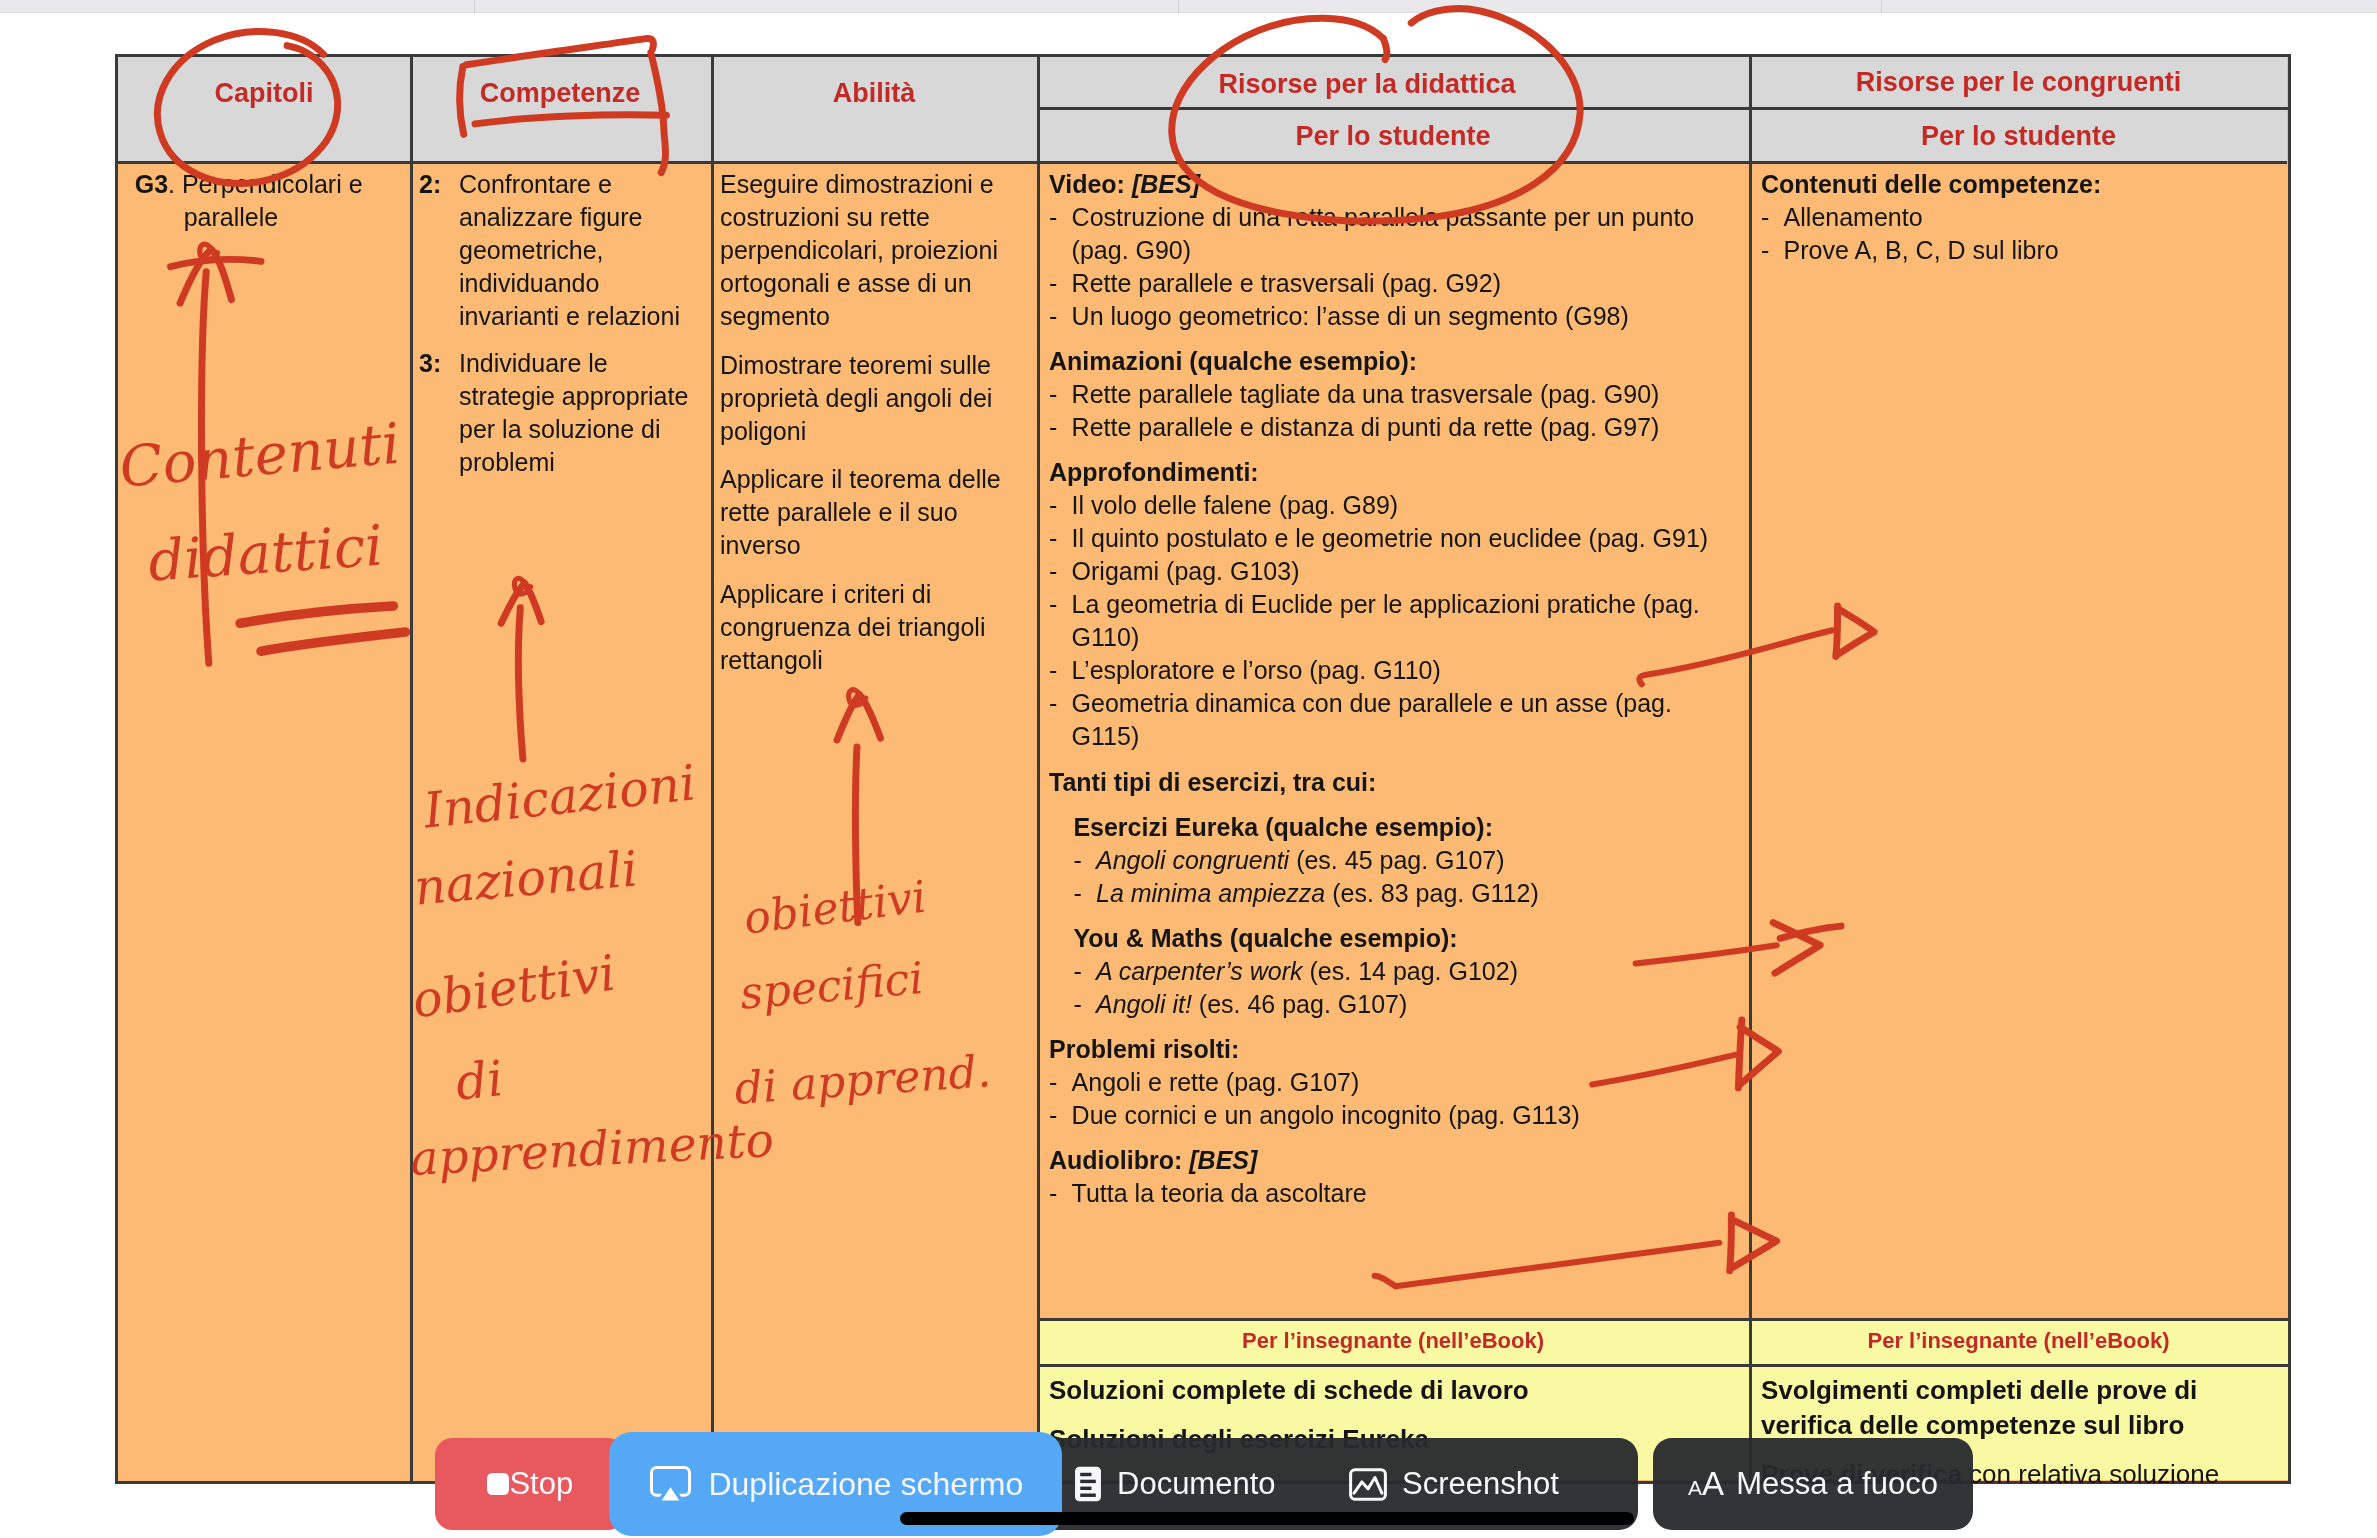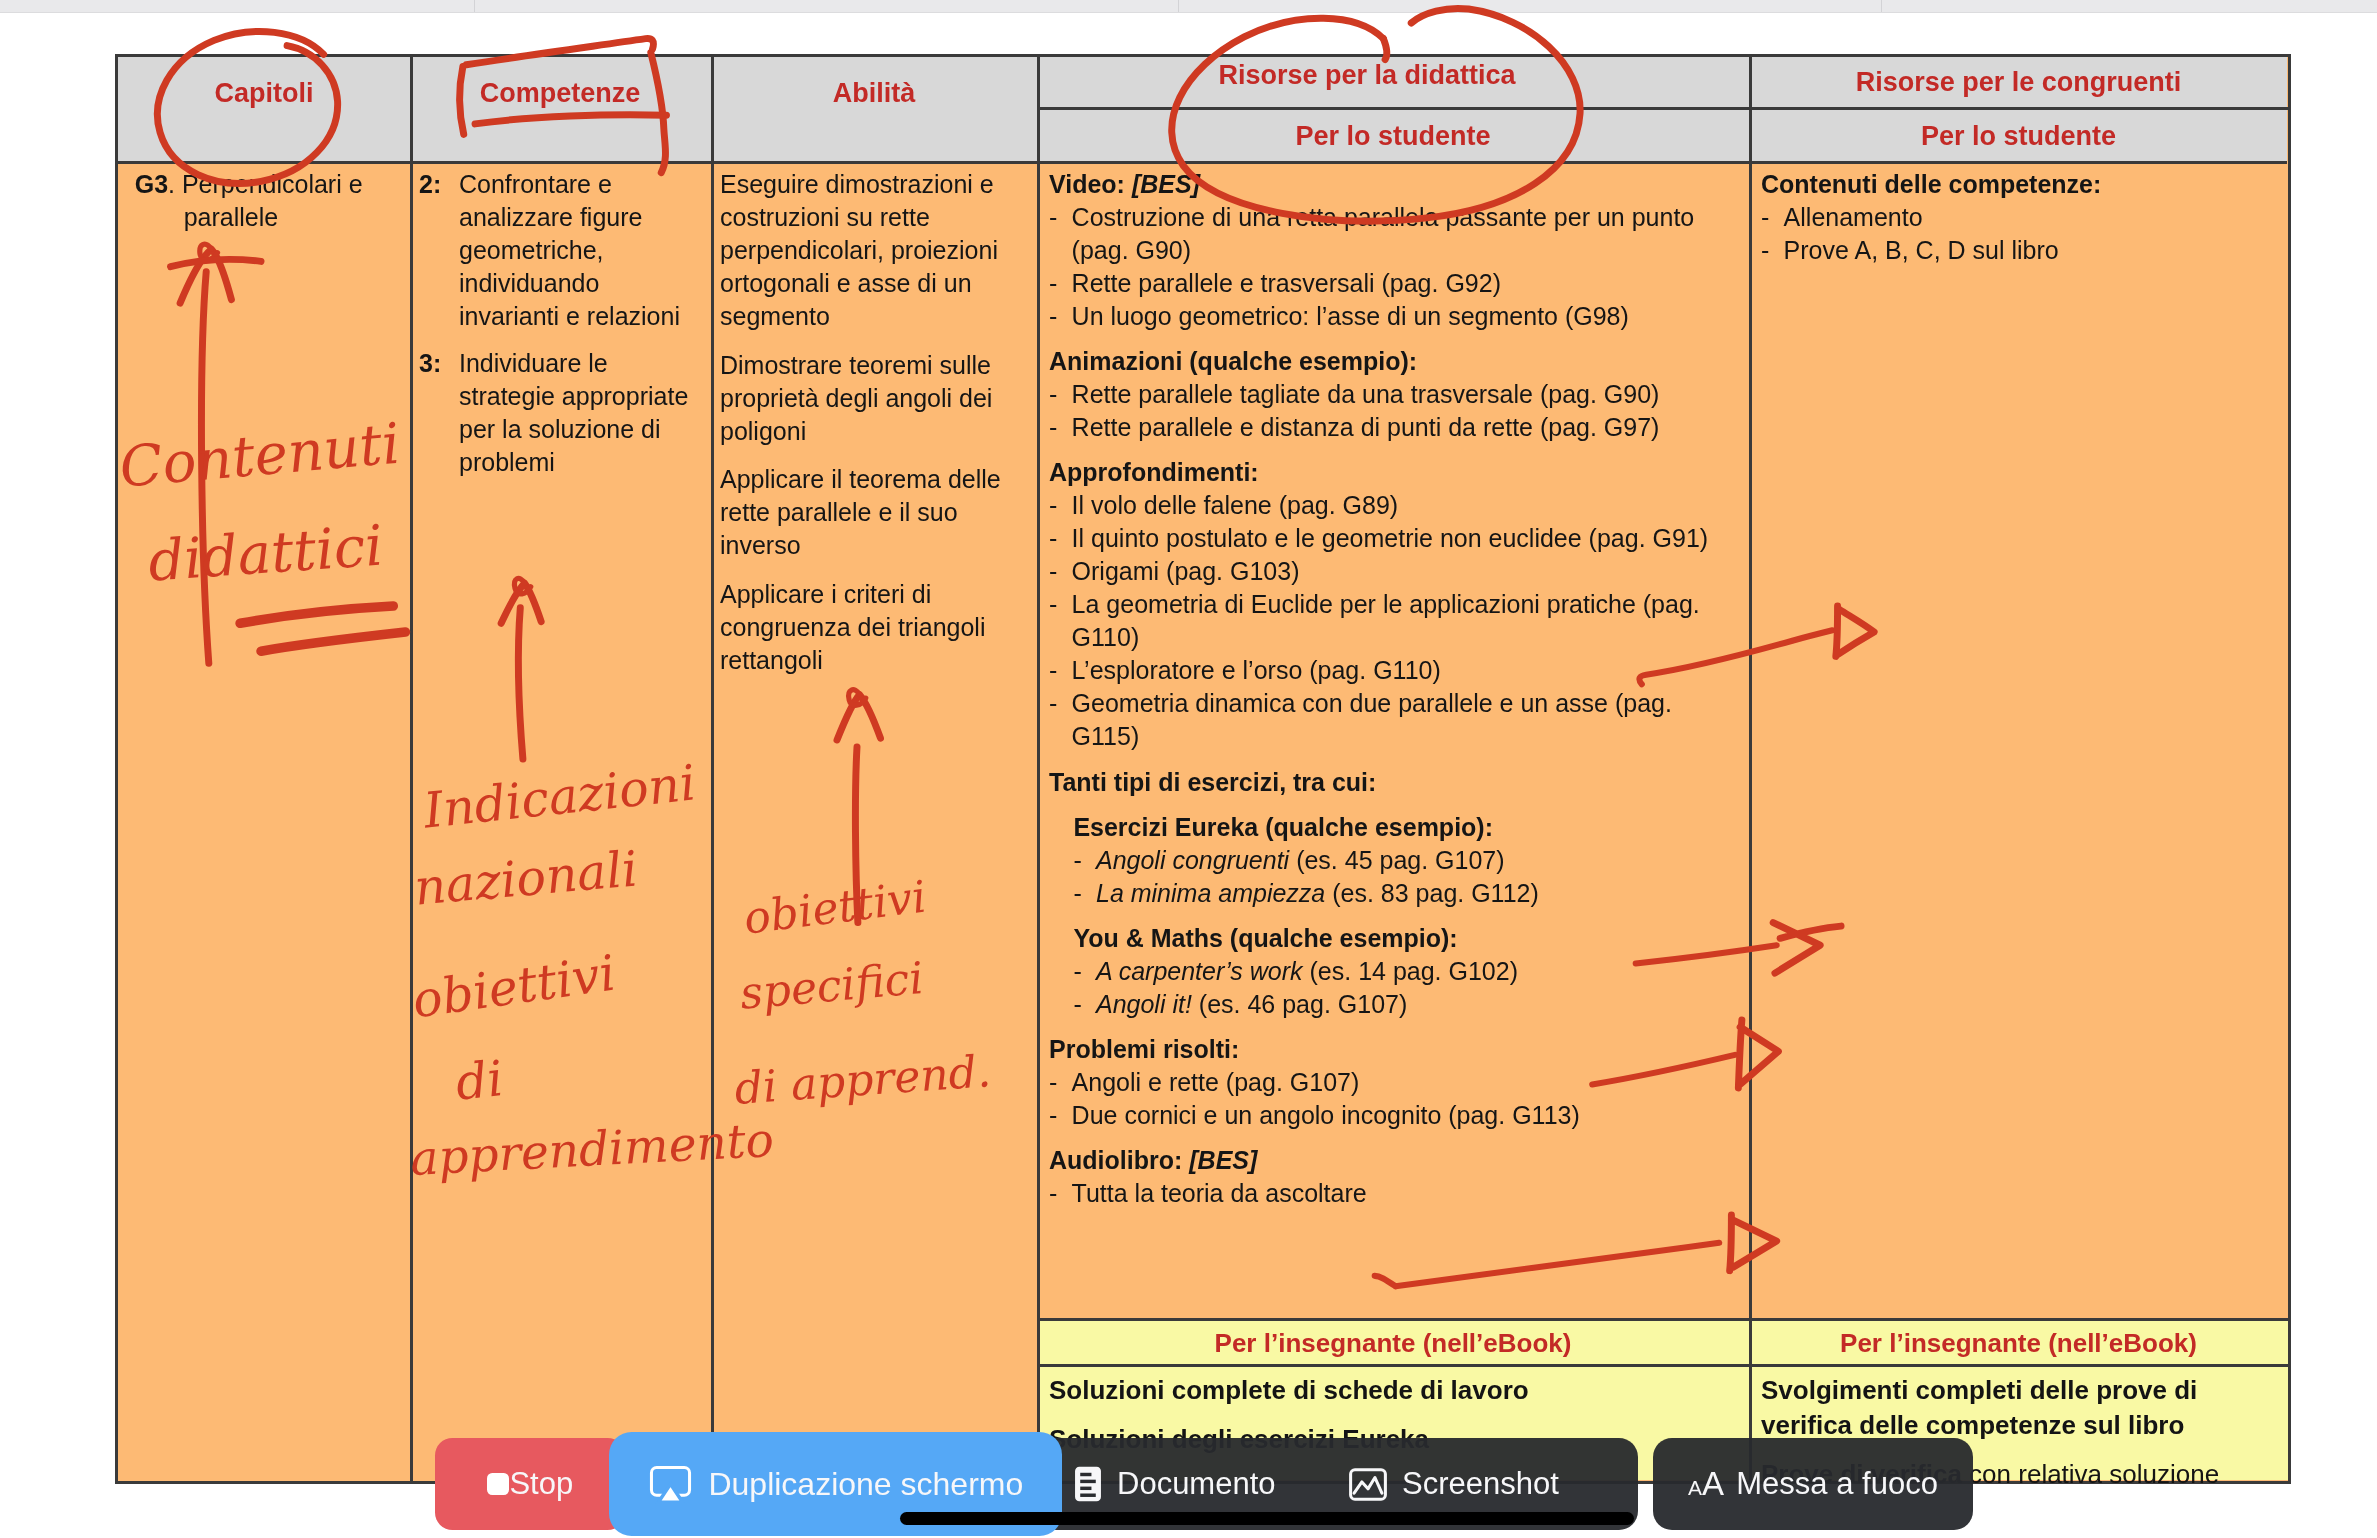--- a/index.html
+++ b/index.html
@@ -39,21 +39,21 @@
   .sec-em{font-style:italic;}
   .li{display:flex;}
   .li .dash{width:22.6px;flex:none;}
   .li .t{flex:1;}
   .sub{margin-left:24.4px;}
   .em-lead{font-style:italic;}
   
   #verifiche{left:1643px;top:111px;width:522px;}
   .ver-title{font-weight:bold;}
   
-  .y-hdr{position:absolute;color:#c32a26;font-weight:bold;font-size:26px;text-align:center;top:1271px;}
+  .y-hdr{position:absolute;color:#c32a26;font-weight:bold;font-size:22px;text-align:center;top:1271px;}
   .y-body{position:absolute;top:1316px;font-size:26px;font-weight:bold;color:#141414;line-height:35px;}
   .yline{margin-bottom:14px;}
   .y-rest{font-weight:normal;}
 
   
   #pen, .hw{pointer-events:none;}
   #pen{left:0;top:0;}
   .hw{position:absolute;font-family:"DejaVu Serif", serif;font-style:italic;color:#cf3a22;
       white-space:nowrap;transform-origin:left top;}
 
@@ -90,21 +90,21 @@
   <div class="vline" style="left:919px;"></div>
   <div class="vline" style="left:1631px;"></div>
   <div class="hline" style="left:919px;top:50px;width:1251px;"></div>
   <div class="hline" style="left:0;top:104px;width:2169px;"></div>
   <div class="hline" style="left:919px;top:1261px;width:1251px;"></div>
   <div class="hline" style="left:919px;top:1307px;width:1251px;"></div>
 
   <div class="hdr-label" style="left:0;top:21px;width:292px;">Capitoli</div>
   <div class="hdr-label" style="left:292px;top:21px;width:300px;">Competenze</div>
   <div class="hdr-label" style="left:593px;top:21px;width:326px;">Abilità</div>
-  <div class="hdr-label" style="left:919px;top:3px;width:660px;text-align:center;">Risorse per la didattica</div>
+  <div class="hdr-label" style="left:919px;top:12px;width:660px;text-align:center;">Risorse per la didattica</div>
   <div class="hdr-label" style="left:1631px;top:10.4px;width:539px;">Risorse per le congruenti</div>
   <div class="hdr-label" style="left:919px;top:64px;width:712px;">Per lo studente</div>
   <div class="hdr-label" style="left:1631px;top:64px;width:539px;">Per lo studente</div>
 
   <div class="abs doc-text" id="chapter">
     <span style="font-weight:bold">G3</span><span>. Perpendicolari e parallele</span>
   </div>
 
   <div class="abs doc-text" id="competenze">
       <div class="comp-row">

